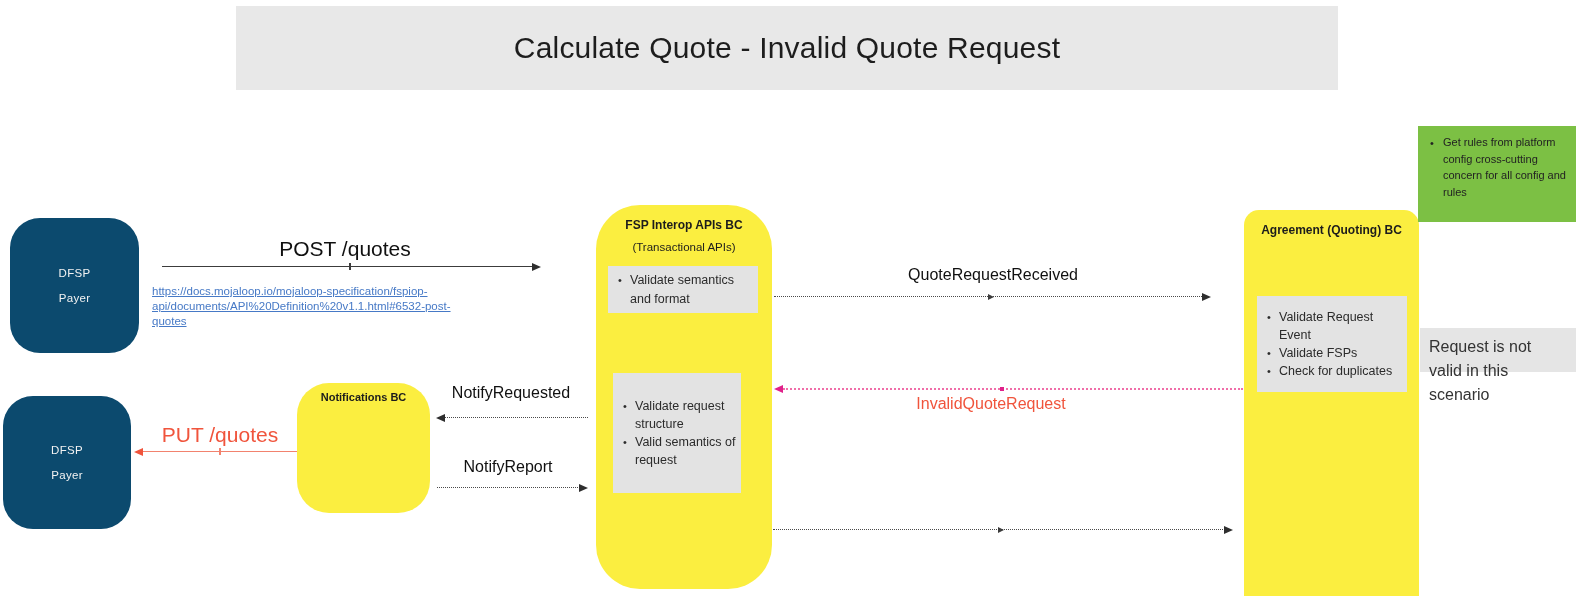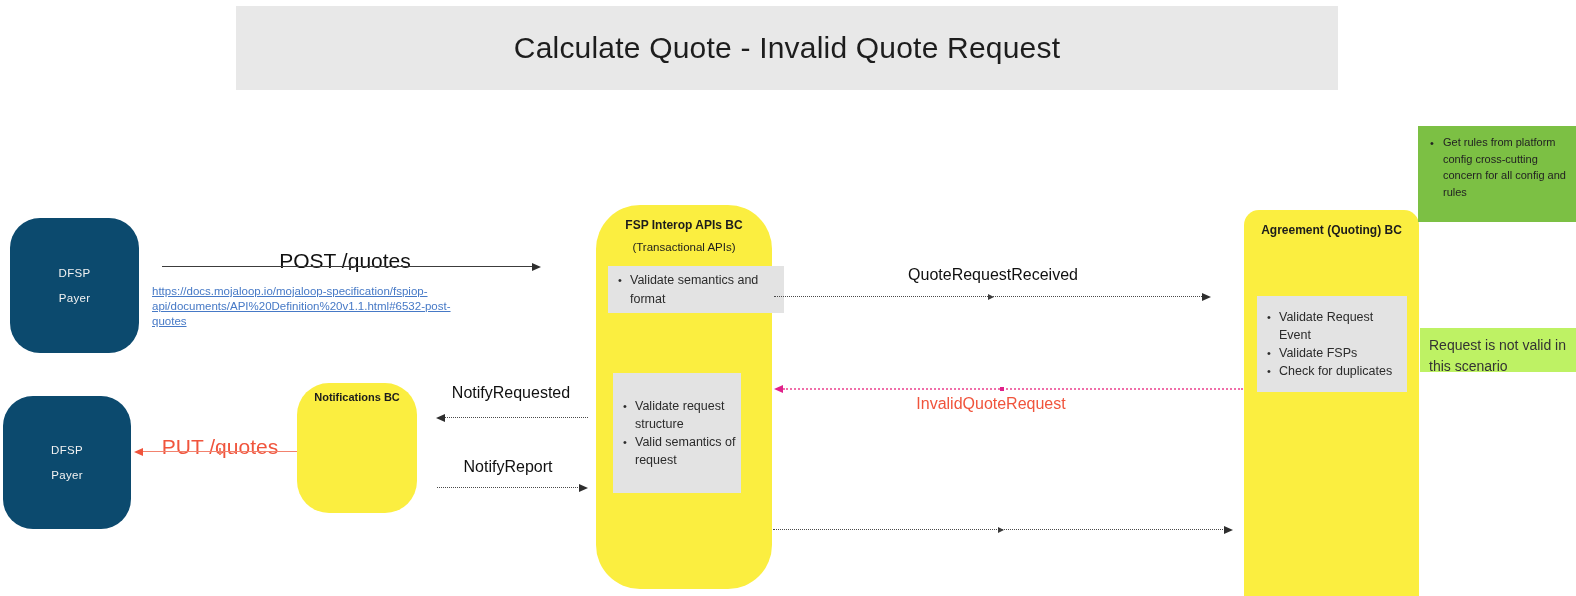--- a/index.html
+++ b/index.html
@@ -41,28 +41,28 @@
   .task-panel li { padding-left: 12px; position: relative; }
   .task-panel li::before { content: "•"; position: absolute; left: 0; font-size: 11px; top: 2px; }
 
   .note {
     position: absolute; color: #222222; font-size: 11px; line-height: 1.5;
   }
   .note-green { background: #7CC044; padding: 8px 10px 8px 12px; }
   .note-green ul { list-style: none; }
   .note-green li { padding-left: 13px; position: relative; }
   .note-green li::before { content: "•"; position: absolute; left: 0; top: 1px; font-size: 11px; }
-  .note-amber { background: #bef264; padding: 7px 9px; font-size: 14px; color: #333333; }
+  .note-amber { background: #e5e5e5; padding: 7px 9px; font-size: 16px; color: #333333; }
 
   .msg-label {
     position: absolute; transform: translateX(-50%);
     font-size: 16px; color: #101010; white-space: nowrap;
   }
   .msg-label.red { color: #F0543C; }
-  .msg-label.big { font-size: 21px; margin-top: 12px; }
+  .msg-label.big { font-size: 21px; }
 
   .hline { position: absolute; height: 0; }
   .solid-dark  { border-top: 1.5px solid #3c3c3c; }
   .dotted-dark { border-top: 1.6px dotted #4a4a4a; }
   .dotted-pink { border-top: 2px dotted #F06EA9; }
   .solid-salmon { border-top: 1.5px solid #F2826E; }
 
   .head { position: absolute; width: 0; height: 0; }
   .head-right-dark { border-top: 4px solid transparent; border-bottom: 4px solid transparent; border-left: 9px solid #2e2e2e; }
   .head-left-dark  { border-top: 4px solid transparent; border-bottom: 4px solid transparent; border-right: 9px solid #2e2e2e; }
@@ -106,34 +106,34 @@
   <div class="mid-tick tick-v-dark" style="left:349px; top:263px;"></div>
 
   <a class="doc-link">
     <span>https://docs.mojaloop.io/mojaloop-specification/fspiop-</span>
     <span>api/documents/API%20Definition%20v1.1.html#6532-post-quotes</span>
   </a>
 
   <div class="sticky" style="left:596px; top:205px; width:176px; height:384px;">
     <div class="sticky-title" style="top:13px;">FSP Interop APIs BC</div>
     <div class="sticky-subtitle" style="top:36px;">(Transactional APIs)</div>
-    <div class="task-panel" style="left:12px; top:61px; width:176px; height:47px;">
+    <div class="task-panel" style="left:12px; top:61px; width:150px; height:47px;">
       <ul>
         <li>Validate semantics and format</li>
       </ul>
     </div>
     <div class="task-panel" style="left:17px; top:168px; width:128px; height:120px;">
       <ul>
         <li>Validate request structure</li>
         <li>Valid semantics of request</li>
       </ul>
     </div>
   </div>
 
-  <div class="sticky" style="left:297px; top:383px; width:120px; height:130px; border-radius:32px;padding-left:20px;">
+  <div class="sticky" style="left:297px; top:383px; width:133px; height:130px; border-radius:32px;padding-left:20px;">
     <div class="sticky-title" style="top:8px; font-size:11px;">Notifications BC</div>
   </div>
 
   <div class="msg-label" style="left:511px; top:384px;">NotifyRequested</div>
   <div class="hline dotted-dark" style="left:443px; top:417px; width:145px;"></div>
   <div class="head head-left-dark" style="left:436px; top:414px;"></div>
 
   <div class="msg-label" style="left:508px; top:458px;">NotifyReport</div>
   <div class="hline dotted-dark" style="left:437px; top:487px; width:143px;"></div>
   <div class="head head-right-dark" style="left:579px; top:484px;"></div>

